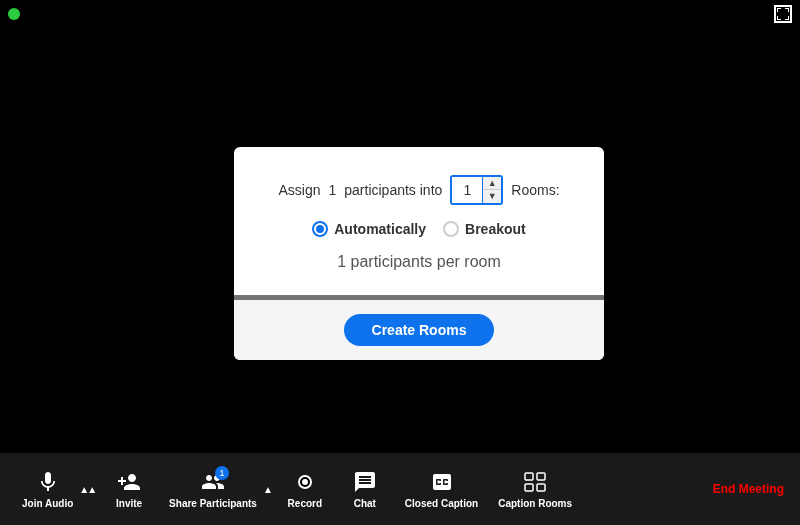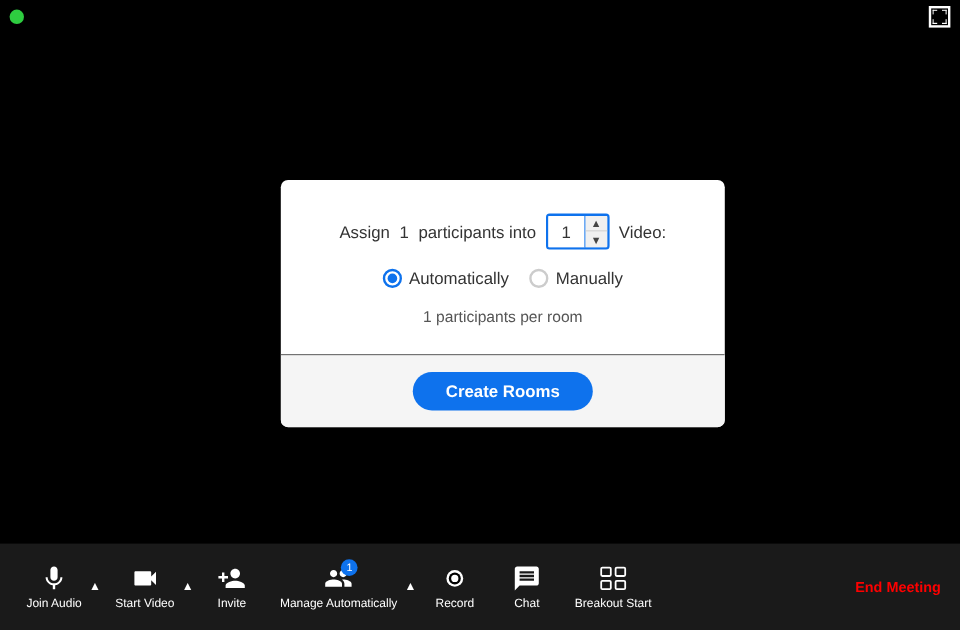--- a/index.html
+++ b/index.html
@@ -125,20 +125,21 @@
 
     .room-spin-btn:first-child {
       border-bottom: 1px solid #ccc;
     }
 
     
     .radio-row {
       display: flex;
       align-items: flex-start;
       gap: 17px;
+      font-weight: bold;
     }
 
     .radio-option {
       display: flex;
       align-items: center;
       gap: 6px;
       font-size: 14px;
       color: #333;
       cursor: pointer;
     }
@@ -160,28 +161,28 @@
     .radio-circle.selected::after {
       content: '';
       width: 8px;
       height: 8px;
       border-radius: 50%;
       background: #0e72ed;
     }
 
     
     .per-room-text {
-      font-size: 13px;
+      font-size: 16px;
       color: #555;
     }
 
     
     .dialog-footer {
       background: #f5f5f5;
-      border-top: 1px solid #737373;
+      border-top: 5px solid #737373;
       padding: 14px;
       display: flex;
       justify-content: center;
     }
 
     .create-btn {
       background: #0e72ed;
       color: #fff;
       border: none;
       border-radius: 20px;
@@ -229,20 +230,21 @@
       display: flex;
       align-items: center;
       justify-content: center;
     }
 
     .tb-label {
       color: #fff;
       font-size: 10px;
       text-align: right;
       white-space: nowrap;
+      font-weight: bold;
     }
 
     .tb-badge {
       position: relative;
     }
 
     .badge-count {
       position: absolute;
       top: -4px;
       right: -4px;
@@ -317,31 +319,31 @@
         <span>participants into</span>
 
         <div class="room-number-container">
           <input class="room-number-input" type="text" value="1" style="">
           <div class="room-spinner-btns">
             <button class="room-spin-btn">▲</button>
             <button class="room-spin-btn">▼</button>
           </div>
         </div>
 
-        <span>Video:</span>
+        <span>Rooms:</span>
       </div>
 
       <div class="radio-row">
         <label class="radio-option">
           <div class="radio-circle selected"></div>
           <span>Automatically</span>
         </label>
         <label class="radio-option">
           <div class="radio-circle"></div>
-          <span>Manually</span>
+          <span>Breakout</span>
         </label>
       </div>
 
       <div class="per-room-text">1 participants per room</div>
 
     </div>
 
     <div class="dialog-footer">
       <button class="create-btn">Create Rooms</button>
     </div>
@@ -355,47 +357,39 @@
     <div class="toolbar-item toolbar-group">
       <div class="tb-icon">
         <svg class="icon-svg" viewBox="0 0 24 24">
             <path d="M12 14c1.66 0 3-1.34 3-3V5c0-1.66-1.34-3-3-3S9 3.34 9 5v6c0 1.66 1.34 3 3 3zm5.3-3c0 3-2.54 5.1-5.3 5.1S6.7 14 6.7 11H5c0 3.41 2.72 6.23 6 6.72V21h2v-3.28c3.28-.48 6-3.3 6-6.72h-1.7z"></path>
           </svg>
       </div>
       <span class="tb-label">Join Audio</span>
     </div>
     <div class="caret-btn">▲</div>
 
-    <div class="toolbar-item toolbar-group">
-      <div class="tb-icon">
-        <svg class="icon-svg" viewBox="0 0 24 24">
-            <path d="M17 10.5V7c0-.55-.45-1-1-1H4c-.55 0-1 .45-1 1v10c0 .55.45 1 1 1h12c.55 0 1-.45 1-1v-3.5l4 4v-11l-4 4z"></path>
-          </svg>
-      </div>
-      <span class="tb-label">Start Video</span>
-    </div>
     <div class="caret-btn">▲</div>
 
     <div class="toolbar-item">
       <div class="tb-icon">
         <svg class="icon-svg" viewBox="0 0 24 24">
             <path d="M15 12c2.21 0 4-1.79 4-4s-1.79-4-4-4-4 1.79-4 4 1.79 4 4 4zm-9-2V7H4v3H1v2h3v3h2v-3h3v-2H6zm9 4c-2.67 0-8 1.34-8 4v2h16v-2c0-2.66-5.33-4-8-4z"></path>
           </svg>
       </div>
       <span class="tb-label">Invite</span>
     </div>
 
     <div class="toolbar-item">
       <div class="tb-icon tb-badge">
         <svg class="icon-svg" viewBox="0 0 24 24">
             <path d="M16 11c1.66 0 2.99-1.34 2.99-3S17.66 5 16 5c-1.66 0-3 1.34-3 3s1.34 3 3 3zm-8 0c1.66 0 2.99-1.34 2.99-3S9.66 5 8 5C6.34 5 5 6.34 5 8s1.34 3 3 3zm0 2c-2.33 0-7 1.17-7 3.5V19h14v-2.5c0-2.33-4.67-3.5-7-3.5zm8 0c-.29 0-.62.02-.97.05 1.16.84 1.97 1.97 1.97 3.45V19h6v-2.5c0-2.33-4.67-3.5-7-3.5z"></path>
           </svg>
         <div class="badge-count">1</div>
       </div>
-      <span class="tb-label">Manage Automatically</span>
+      <span class="tb-label">Share Participants</span>
     </div>
 
     <div class="caret-btn">▲</div>
 
     <div class="toolbar-item">
       <div class="tb-icon">
         <svg class="icon-svg" viewBox="0 0 24 24">
             <circle cx="12" cy="12" r="7" fill="white"></circle>
             <circle cx="12" cy="12" r="5" fill="black"></circle>
             <circle cx="12" cy="12" r="3" fill="white"></circle>
@@ -406,29 +400,37 @@
 
     <div class="toolbar-item">
       <div class="tb-icon">
         <svg class="icon-svg" viewBox="0 0 24 24">
             <path d="M20 2H4c-1.1 0-2 .9-2 2v18l4-4h14c1.1 0 2-.9 2-2V4c0-1.1-.9-2-2-2zm-2 12H6v-2h12v2zm0-3H6V9h12v2zm0-3H6V6h12v2z"></path>
           </svg>
       </div>
       <span class="tb-label">Chat</span>
     </div>
 
+    <div class="toolbar-item">
+      <div class="tb-icon">
+        <svg class="icon-svg" viewBox="0 0 24 24">
+            <path d="M19 4H5c-1.11 0-2 .9-2 2v12c0 1.1.89 2 2 2h14c1.1 0 2-.9 2-2V6c0-1.1-.9-2-2-2zm-8 7H9.5v-.5h-2v3h2V13H11v1c0 .55-.45 1-1 1H7c-.55 0-1-.45-1-1v-4c0-.55.45-1 1-1h3c.55 0 1 .45 1 1v1zm7 0h-1.5v-.5h-2v3h2V13H18v1c0 .55-.45 1-1 1h-3c-.55 0-1-.45-1-1v-4c0-.55.45-1 1-1h3c.55 0 1 .45 1 1v1z"></path>
+          </svg>
+      </div>
+      <span class="tb-label">Closed Caption</span>
+    </div>
 
     <div class="toolbar-item">
       <div class="tb-icon">
         <svg class="icon-svg" viewBox="0 0 24 24">
           <rect x="2" y="3" width="8" height="7" rx="1" fill="none" stroke="white" stroke-width="1.5"></rect>
           <rect x="14" y="3" width="8" height="7" rx="1" fill="none" stroke="white" stroke-width="1.5"></rect>
           <rect x="2" y="14" width="8" height="7" rx="1" fill="none" stroke="white" stroke-width="1.5"></rect>
           <rect x="14" y="14" width="8" height="7" rx="1" fill="none" stroke="white" stroke-width="1.5"></rect>
         </svg>
       </div>
-      <span class="tb-label">Breakout Start</span>
+      <span class="tb-label">Caption Rooms</span>
     </div>
 
   </div>
 
   <div class="end-meeting-btn">End Meeting</div>
 </div>
 
 </body></html>

